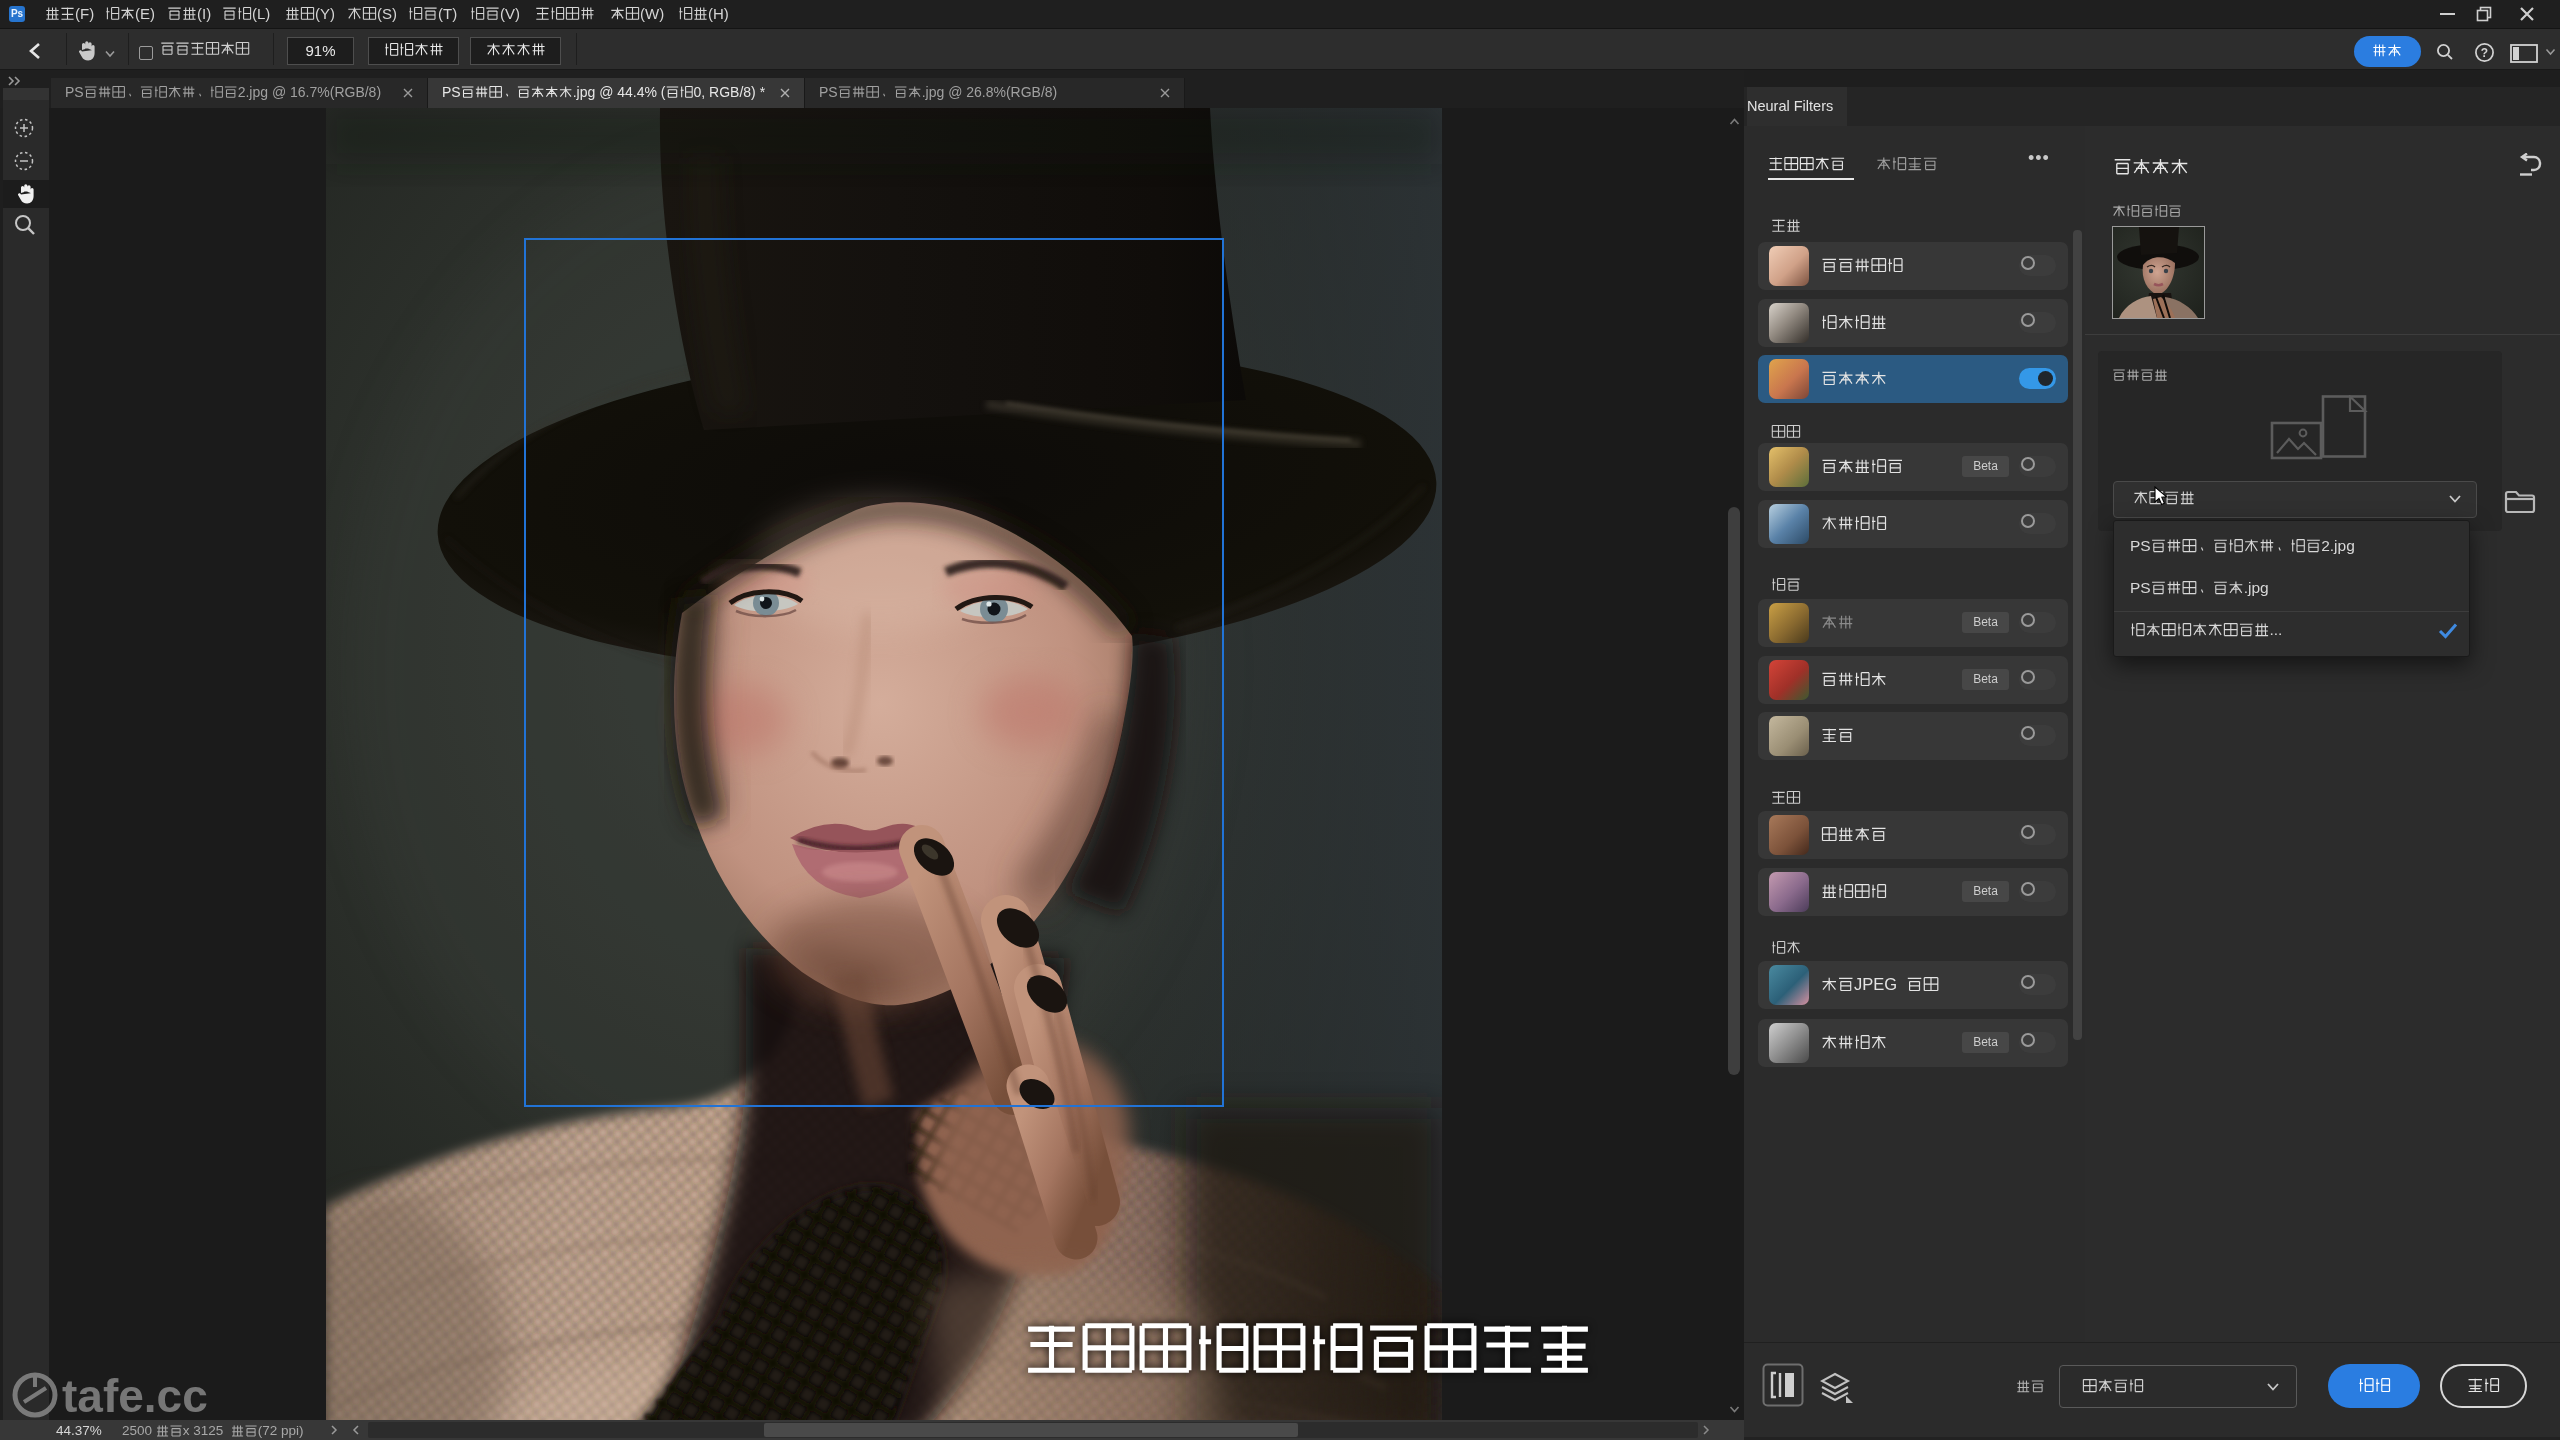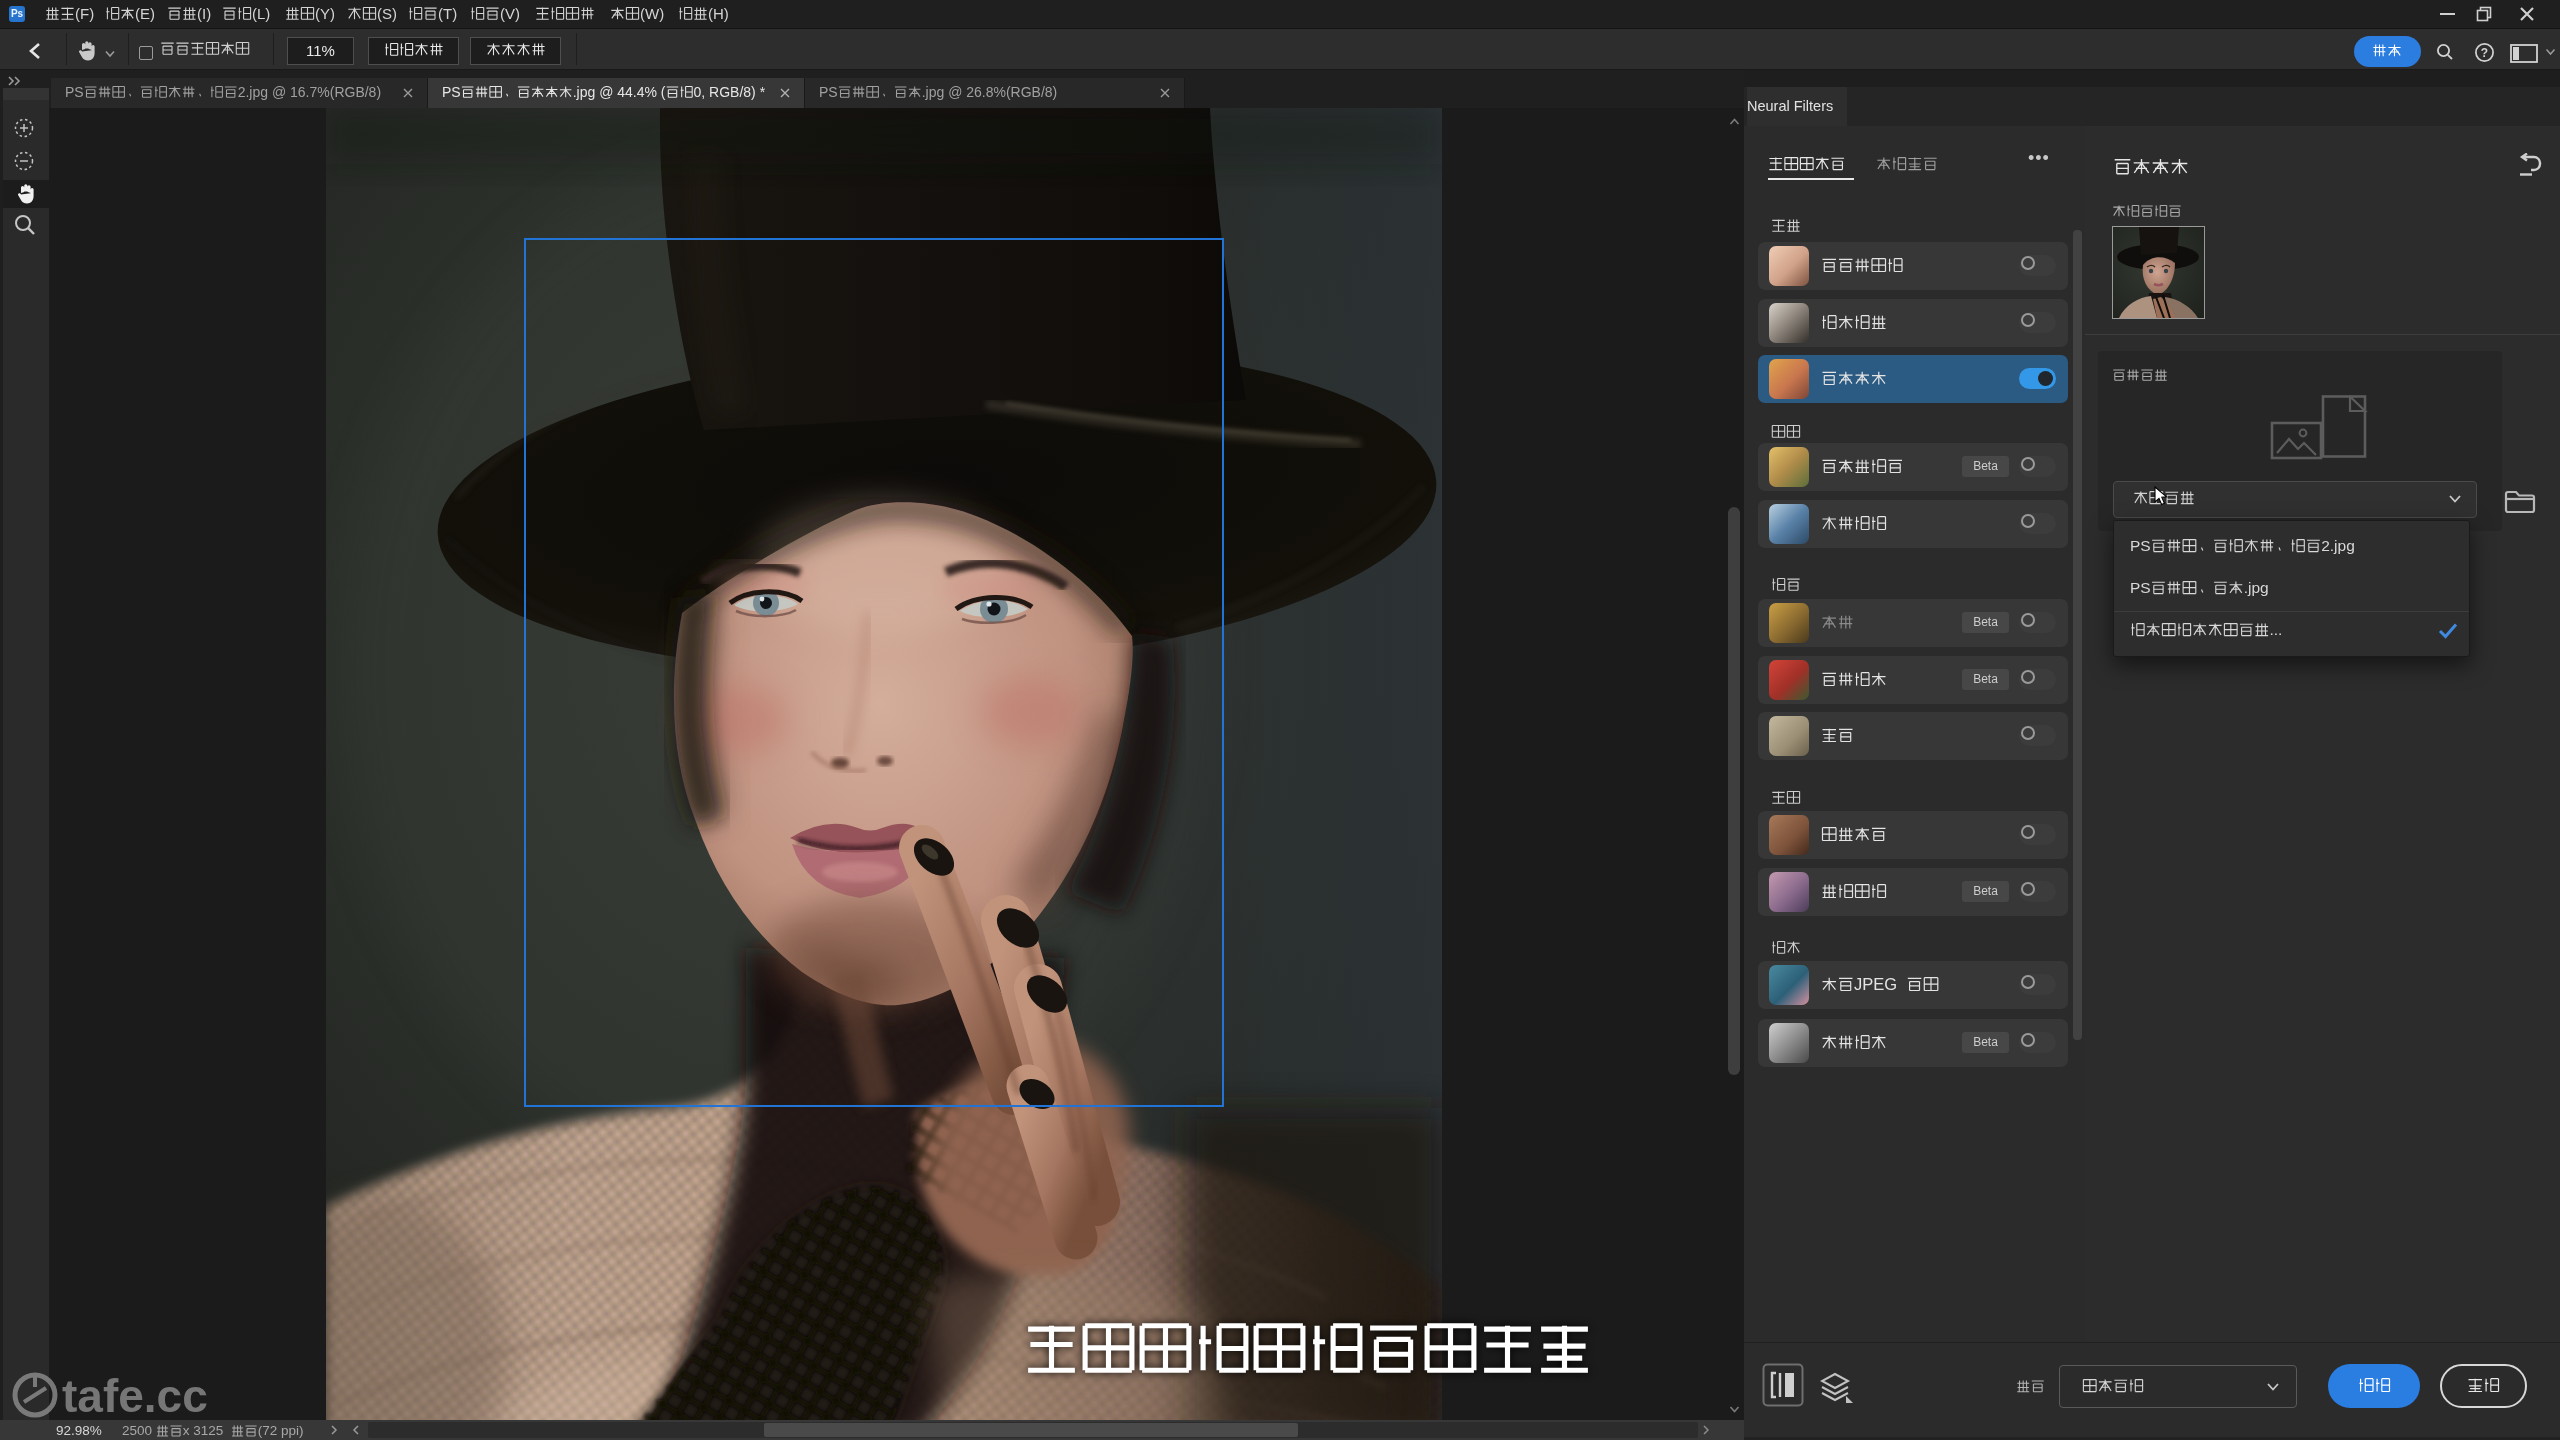--- a/index.html
+++ b/index.html
@@ -88,21 +88,21 @@
     <div style="position:absolute;left:160px;top:41px;"><svg width="90" height="17" viewBox="0 0 90 17">
         <path d="M1.3 2.1L13.7 2.1M3.0 5.1L12.0 5.1M3.0 5.1L3.0 13.2M12.0 5.1L12.0 13.2M3.0 13.2L12.0 13.2M3.0 9.0L12.0 9.0" stroke="#cfcfcf" stroke-width="1.08" fill="none"></path>
         <path d="M16.4 2.1L28.6 2.1M18.0 5.1L27.0 5.1M18.0 5.1L18.0 13.2M27.0 5.1L27.0 13.2M18.0 13.2L27.0 13.2M18.0 9.0L27.0 9.0" stroke="#cfcfcf" stroke-width="1.08" fill="none"></path>
         <path d="M31.4 2.4L43.6 2.4M31.9 6.9L43.0 6.9M31.4 13.2L43.6 13.2M37.5 1.5L37.5 13.2" stroke="#cfcfcf" stroke-width="1.08" fill="none"></path>
         <path d="M46.4 1.5L58.6 1.5M58.6 1.5L58.6 13.2M58.6 13.2L46.4 13.2M46.4 13.2L46.4 1.5M46.4 7.3L58.6 7.3M52.5 1.5L52.5 13.2" stroke="#cfcfcf" stroke-width="1.08" fill="none"></path>
         <path d="M61.4 4.4L73.7 4.4M67.5 1.5L67.5 13.2M67.5 4.4L61.8 12.4M67.5 4.4L73.2 12.4M63.1 9.0L71.8 9.0" stroke="#cfcfcf" stroke-width="1.08" fill="none"></path>
         <path d="M76.3 1.5L88.7 1.5M88.7 1.5L88.7 13.2M88.7 13.2L76.3 13.2M76.3 13.2L76.3 1.5M76.3 7.3L88.7 7.3M82.5 1.5L82.5 13.2" stroke="#cfcfcf" stroke-width="1.08" fill="none"></path>
       </svg></div>
     <div class="abs" style="left:273px;top:33px;width:1px;height:32px;background:#1e1e1e"></div>
     <div class="abs" style="left:287px;top:37px;width:67px;height:28px;background:#1d1d1d;border:1px solid #4e4e4e"></div>
-    <div class="abs" style="left:287px;top:37px;width:67px;height:28px;color:#e8e8e8;font-size:15px;text-align:center;line-height:27px">11%</div>
+    <div class="abs" style="left:287px;top:37px;width:67px;height:28px;color:#e8e8e8;font-size:15px;text-align:center;line-height:27px">91%</div>
     <div class="abs" style="left:368px;top:37px;width:91px;height:28px;background:#1d1d1d;border:1px solid #4e4e4e"></div>
     <div class="abs" style="left:384px;top:42px"><svg width="60" height="17" viewBox="0 0 60 17">
         <path d="M2.4 1.5L2.4 13.2M1.3 5.7L4.5 5.7M6.6 1.5L13.7 1.5M6.6 1.5L6.6 13.2M13.7 1.5L13.7 13.2M6.6 13.2L13.7 13.2M6.6 7.5L13.7 7.5" stroke="#e8e8e8" stroke-width="1.08" fill="none"></path>
         <path d="M17.4 1.5L17.4 13.2M16.4 5.7L19.5 5.7M21.6 1.5L28.6 1.5M21.6 1.5L21.6 13.2M28.6 1.5L28.6 13.2M21.6 13.2L28.6 13.2M21.6 7.5L28.6 7.5" stroke="#e8e8e8" stroke-width="1.08" fill="none"></path>
         <path d="M31.4 3.8L43.6 3.8M37.5 1.5L37.5 13.2M37.5 3.8L31.8 12.4M37.5 3.8L43.2 12.4" stroke="#e8e8e8" stroke-width="1.08" fill="none"></path>
         <path d="M48.8 1.5L48.3 13.2M55.8 1.5L56.2 13.2M46.4 4.5L58.6 4.5M46.6 8.7L58.4 8.7M52.5 1.5L52.5 13.2" stroke="#e8e8e8" stroke-width="1.08" fill="none"></path>
       </svg></div>
     <div class="abs" style="left:470px;top:37px;width:91px;height:28px;background:#1d1d1d;border:1px solid #4e4e4e"></div>
     <div class="abs" style="left:486px;top:42px"><svg width="60" height="17" viewBox="0 0 60 17">
         <path d="M1.3 4.0L13.7 4.0M7.5 1.5L7.5 13.2M7.5 4.0L1.8 12.4M7.5 4.0L13.2 12.4" stroke="#e8e8e8" stroke-width="1.08" fill="none"></path>
@@ -392,21 +392,21 @@
 <text x="52" y="44" font-size="46" font-weight="bold" fill="#9a9a9a" font-family="Liberation Sans">tafe.cc</text>
 </svg>
     <svg class="abs" style="left:1729px;top:117px" width="11" height="10" viewBox="0 0 11 10">
       <path d="M1.5 7L5.5 2.5L9.5 7" fill="none" stroke="#7a7a7a" stroke-width="1.6"></path>
     </svg>
     <div class="abs" style="left:1728px;top:507px;width:12px;height:568px;background:#3e3e3e;border-radius:6px"></div>
     <svg class="abs" style="left:1729px;top:1404px" width="11" height="10" viewBox="0 0 11 10">
       <path d="M1.5 3L5.5 7.5L9.5 3" fill="none" stroke="#7a7a7a" stroke-width="1.6"></path>
     </svg>
     <div class="abs" style="left:0;top:1420px;width:1744px;height:20px;background:#373737"></div>
-    <div class="abs" style="left:56px;top:1423px;font-size:13.5px;color:#d6d6d6">92.98%</div>
+    <div class="abs" style="left:56px;top:1423px;font-size:13.5px;color:#d6d6d6">44.37%</div>
     <div class="abs" style="left:122px;top:1424px"><svg width="185" height="16" viewBox="0 0 185 16">
         <text x="0.0" y="11.41" font-size="13.5" fill="#a8a8a8" font-family="Liberation Sans, sans-serif">2500 </text>
         <path d="M37.2 1.4L36.7 11.9M43.5 1.4L43.9 11.9M35.0 4.0L46.1 4.0M35.3 7.8L45.8 7.8M40.5 1.4L40.5 11.9M35.0 11.9L46.1 11.9" stroke="#a8a8a8" stroke-width="1.05" fill="none"></path>
         <path d="M48.5 1.9L59.6 1.9M50.0 4.6L58.1 4.6M50.0 4.6L50.0 11.9M58.1 4.6L58.1 11.9M50.0 11.9L58.1 11.9M50.0 8.1L58.1 8.1" stroke="#a8a8a8" stroke-width="1.05" fill="none"></path>
         <text x="60.8" y="11.41" font-size="13.5" fill="#a8a8a8" font-family="Liberation Sans, sans-serif"> x 3125 </text>
         <path d="M112.2 1.4L111.8 11.9M118.5 1.4L118.9 11.9M110.0 4.0L121.1 4.0M110.3 7.8L120.8 7.8M115.6 1.4L115.6 11.9M110.0 11.9L121.1 11.9" stroke="#a8a8a8" stroke-width="1.05" fill="none"></path>
         <path d="M123.5 1.9L134.6 1.9M125.0 4.6L133.1 4.6M125.0 4.6L125.0 11.9M133.1 4.6L133.1 11.9M125.0 11.9L133.1 11.9M125.0 8.1L133.1 8.1" stroke="#a8a8a8" stroke-width="1.05" fill="none"></path>
         <text x="135.8" y="11.41" font-size="13.5" fill="#a8a8a8" font-family="Liberation Sans, sans-serif"> (72 ppi)</text>
       </svg></div>
     <svg class="abs" style="left:330px;top:1424px" width="8" height="12" viewBox="0 0 8 12">

